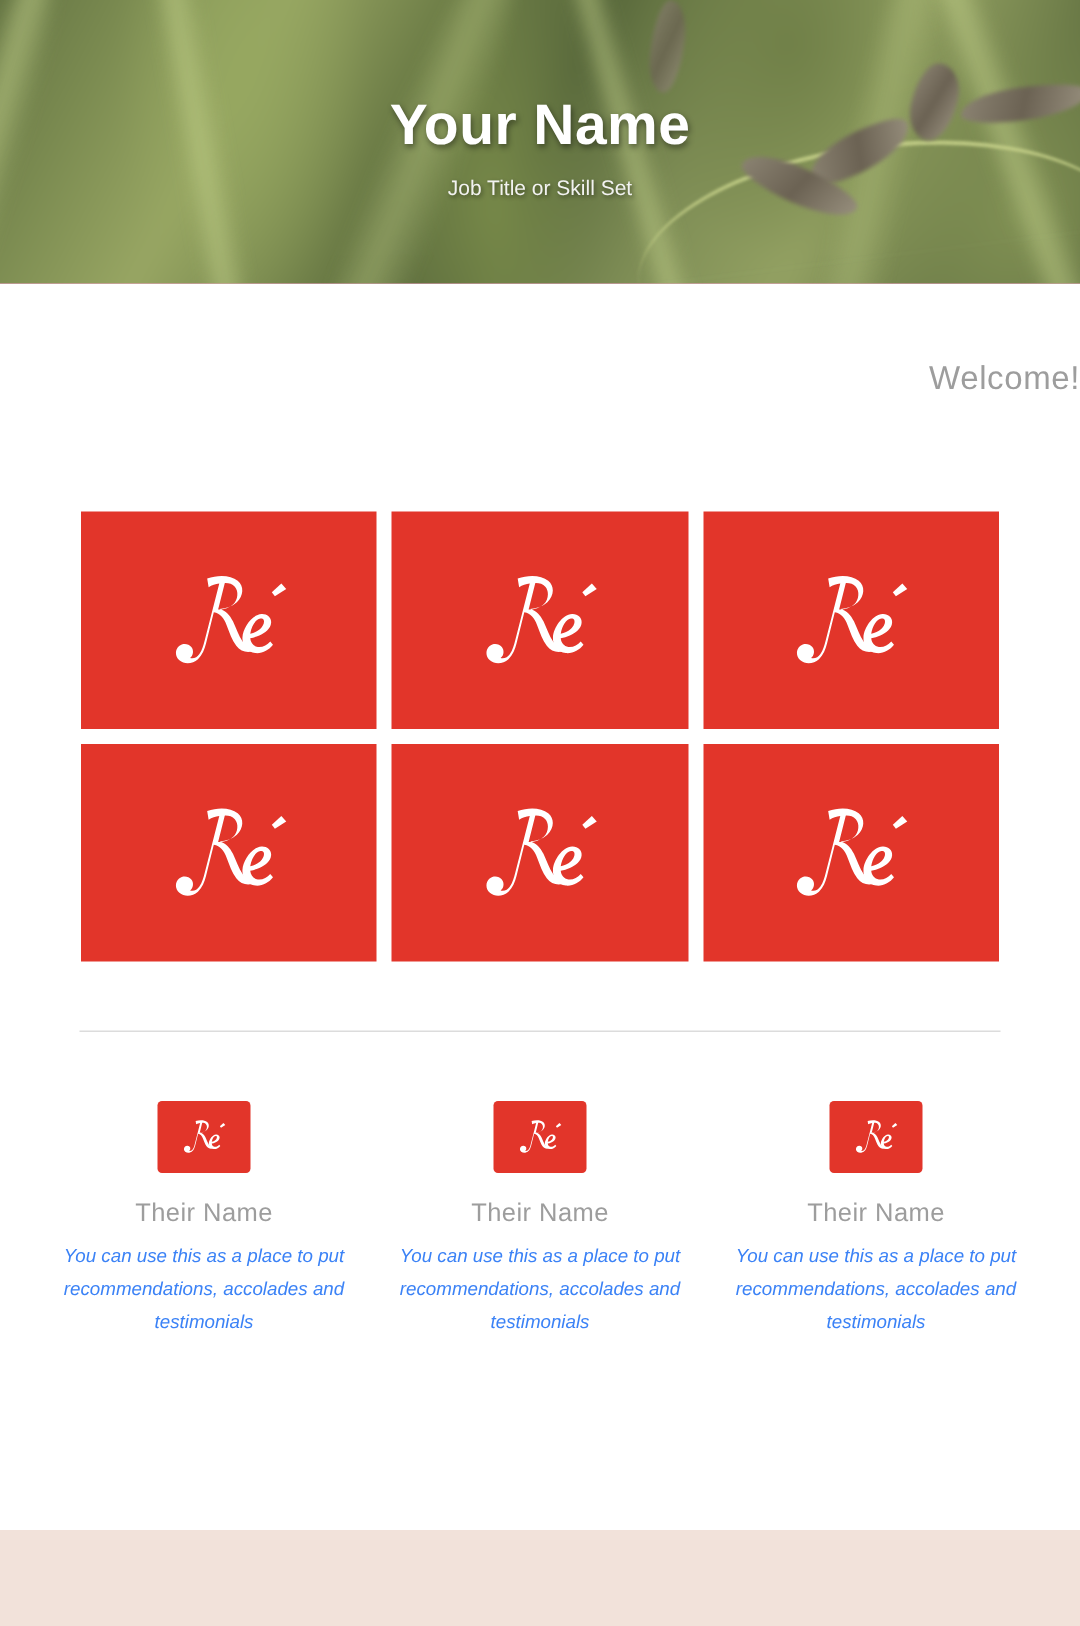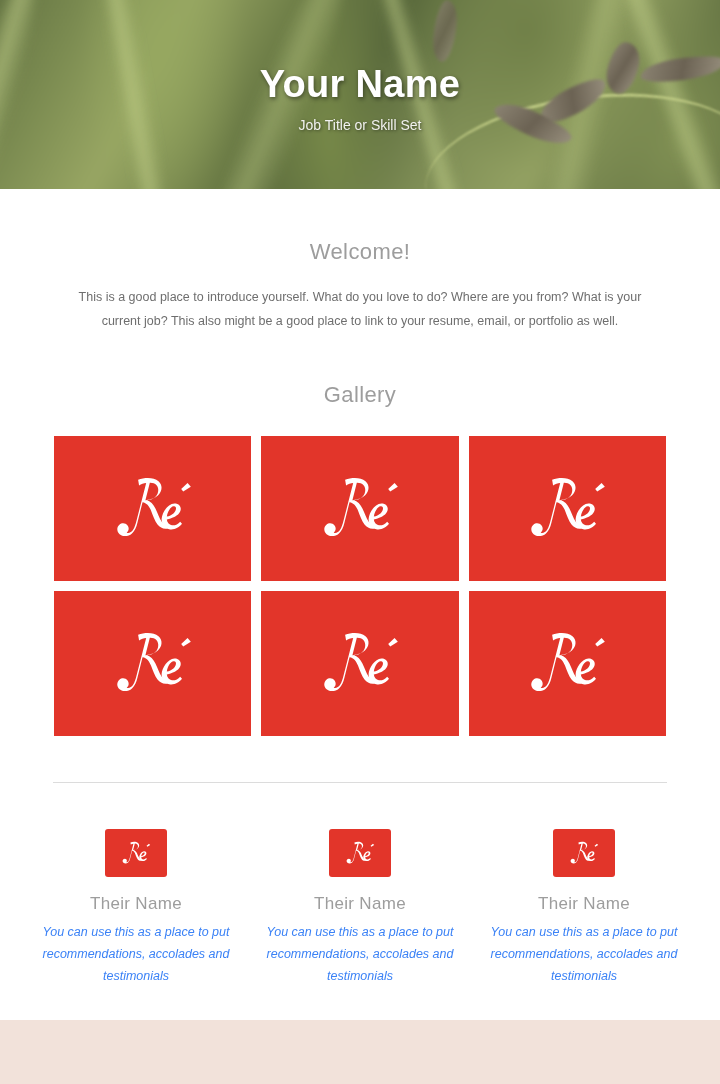--- a/index.html
+++ b/index.html
@@ -102,21 +102,21 @@
     margin: 0;
     padding-top: 11px;
     font-size: 14px;
     font-weight: normal;
     color: #f2f2f0;
     text-shadow: 1px 1px 3px rgba(0,0,0,0.45);
   }
 
   
   .section-heading {
-    text-align: center;
+    text-align: right;
     font-size: 22px;
     font-weight: 300;
     color: #9d9d9d;
     letter-spacing: 0.4px;
     margin: 0;
   }
   .welcome {
     padding-top: 50px;
   }
   .intro {
@@ -228,25 +228,23 @@
   <div class="seed s5"></div>
 
   <div class="hero-text">
     <h1 class="hero-title">Your Name</h1>
     <p class="hero-subtitle">Job Title or Skill Set</p>
   </div>
 </header>
 
 <section class="welcome">
   <h2 class="section-heading">Welcome!</h2>
-  <p class="intro">This is a good place to introduce yourself. What do you love to do? Where are you from? What is your current job? This also might be a good place to link to your resume, email, or portfolio as well.</p>
 </section>
 
 <section class="gallery">
-  <h2 class="section-heading">Gallery</h2>
   <div class="gallery-grid">
 
     <div class="tile">
       <svg class="logo-svg" width="96" height="96" viewBox="0 0 100 100" aria-hidden="true">
         <g class="glyph">
           <path d="M34.5 20.5c7.6-2.6 16.4-2.4 21.2 1.6 4.6 3.8 4.1 10.6-.6 14.8-3.1 2.8-7.4 4.3-12 4.7 4.4 1.3 7.2 4.3 9.3 8.6 2.4 5 4 10.1 6.7 14 2 2.9 4.7 4.2 7.6 2.8l1.6 3c-4.8 2.9-10.2 1.6-13.6-2.8-3-3.9-4.7-9.2-6.7-14.3-1.9-4.7-4.4-8.2-8.9-8.9l-5.4 21.6c-1 4-2.6 8.1-5.6 10.9-3.6 3.3-9.3 3.8-12.9.8-3.1-2.6-3.2-7.4-.2-9.9 2.5-2.1 6.5-1.8 8.5.7 1.9 2.4 1.4 5.9-.9 7.6 2.5.8 5-.6 6.5-2.8 1.9-2.7 2.8-6.2 3.7-9.6L42.9 24c-2.6.3-5.2 1.1-7.4 2.5l-1-6zm12.2 3.2-4.6 18.3c3.9.1 7.9-1 10.5-3.6 3.3-3.3 3.9-9 1.1-12.2-1.7-2-4.4-2.6-7-2.5z"></path>
           <path d="M72.3 45.2c3.8-.2 6.9 2.4 6.6 6-.3 4.2-4.3 7.1-8.2 8.8-2 .9-4.2 1.6-6.3 2 .3 3.1 2.2 5.6 5.3 6 3.3.4 6.4-1.4 8.6-3.8l1.9 2.3c-2.9 3.7-7.5 6.3-12.3 5.8-5.5-.6-9.3-5.4-8.9-11 .4-6.5 6.4-15.7 13.3-16.1zm-.8 3.1c-3.3.4-6.3 5.3-7.1 10.6 2.5-.5 5-1.6 6.9-3.3 2.1-1.9 3.2-4.7 2.4-6.5-.4-.7-1.3-.9-2.2-.8z"></path>
           <path d="M79.4 30.1 86 24l3.4 3.8-7.9 5z"></path>
         </g>
       </svg>

